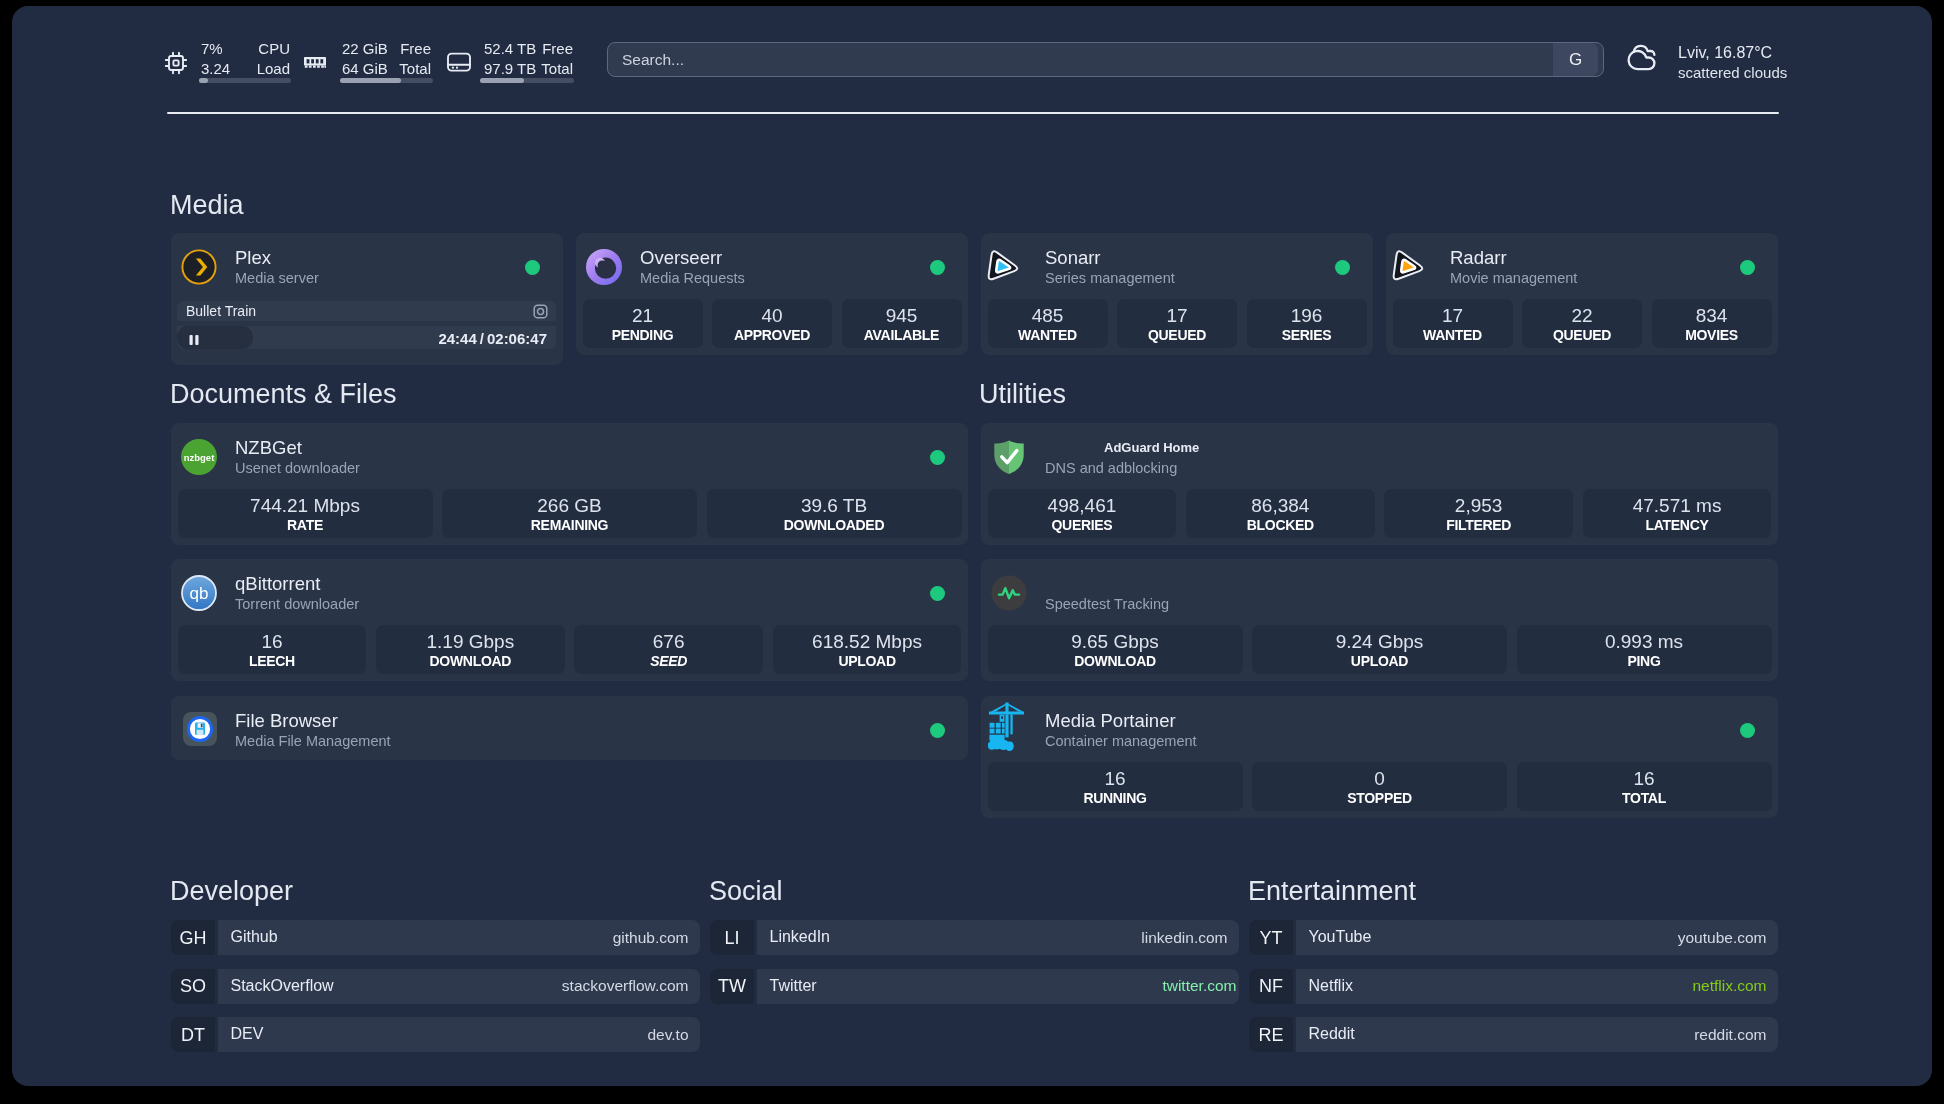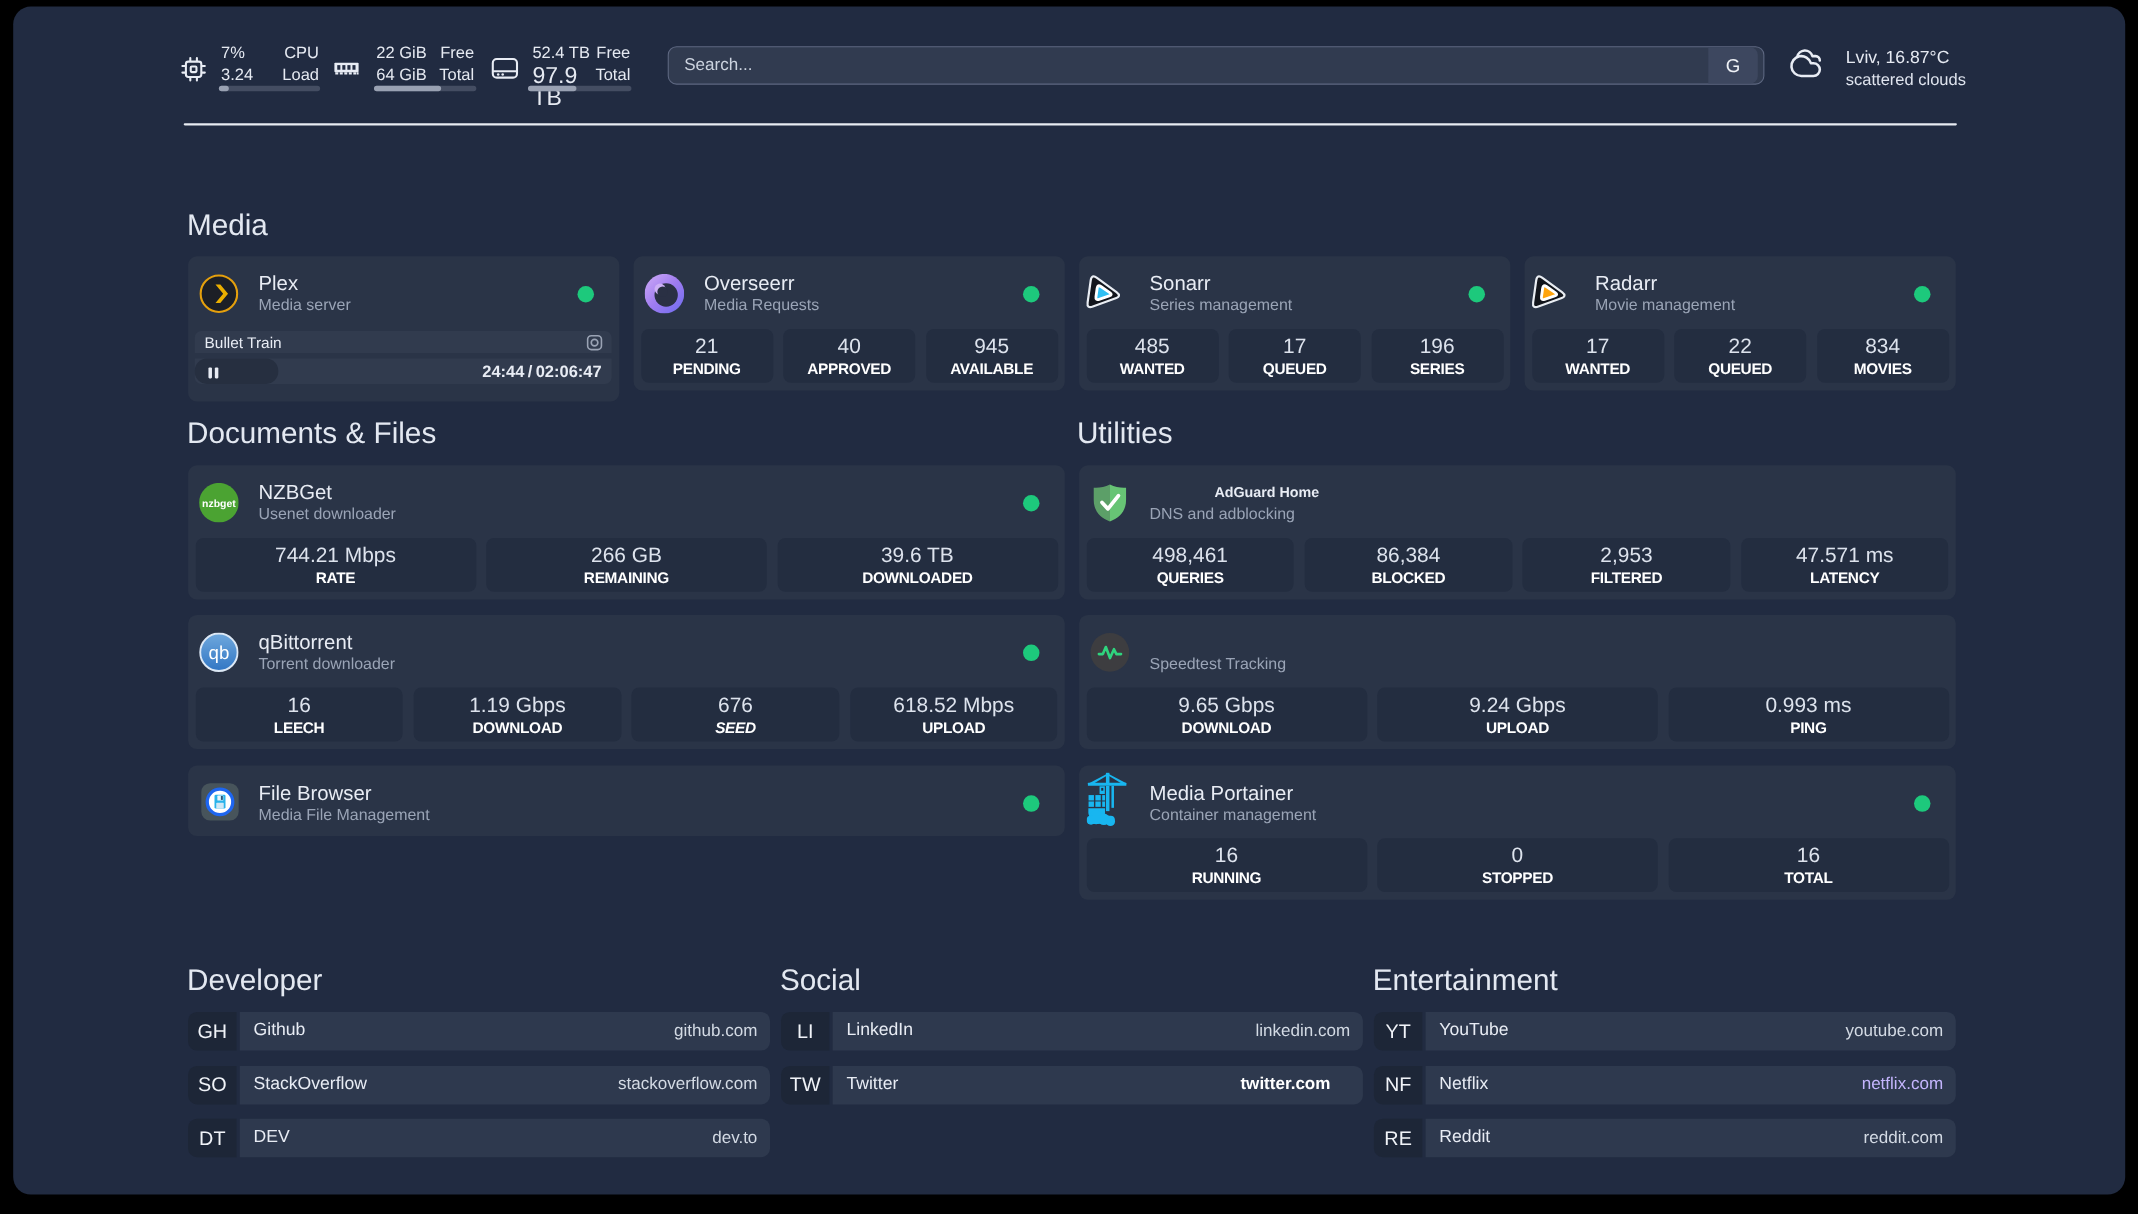--- a/index.html
+++ b/index.html
@@ -42,21 +42,21 @@
     </div>
 <div class="abs " style="left:434px;top:43px;width:26px;height:26px;"><svg width="26" height="26" viewBox="0 0 26 26">
         <g fill="none" stroke="#e8ecf4" stroke-width="1.9" stroke-linecap="round">
 <rect x="2" y="4.6" width="22" height="17" rx="3.6"></rect>
 <path d="M2.4 15.8h21.2"></path>
         </g>
 <circle cx="6.9" cy="18.7" r="1.15" fill="#e8ecf4"></circle>
         <circle cx="11" cy="18.7" r="1.15" fill="#e8ecf4"></circle>
       </svg></div>
 <div class="abs " style="left:472px;top:33px;width:64px;height:20px;font-size:15px;color:#e6eaf2;line-height:20px;">52.4 TB</div>
-<div class="abs " style="left:472px;top:53px;width:64px;height:20px;font-size:21px;color:#e6eaf2;line-height:20px;">97.9 TB</div>
+<div class="abs " style="left:472px;top:53px;width:64px;height:20px;font-size:15px;color:#e6eaf2;line-height:20px;">97.9 TB</div>
 <div class="abs " style="left:501px;top:33px;width:60px;height:20px;font-size:15px;color:#e6eaf2;line-height:20px;text-align:right;">Free</div>
 <div class="abs " style="left:501px;top:53px;width:60px;height:20px;font-size:15px;color:#e6eaf2;line-height:20px;text-align:right;">Total</div>
 <div class="abs " style="left:468px;top:71.5px;width:94px;height:5px;background:#444d62;border-radius:3px;">
       <div class="abs" style="left:0;top:0;width:44px;height:5px;border-radius:3px;background:#99a1b2;"></div>
     </div>
 <div class="abs " style="left:595px;top:36px;width:997px;height:35px;background:#313b50;border:1px solid #5d6780;border-radius:8px;"></div>
 <div class="abs " style="left:610px;top:44px;width:200px;height:19px;font-size:15.5px;color:#ccd3df;line-height:19px;">Search...</div>
 <div class="abs " style="left:1541px;top:37px;width:45px;height:33px;background:#3d475f;border-radius:0 7px 7px 0;">
       <div class="abs" style="left:0;top:7px;width:45px;text-align:center;font-size:17px;color:#eef1f6;">G</div>
     </div>
@@ -348,35 +348,35 @@
     </div>
     <div class="abs " style="left:744.5px;top:914px;width:482.0px;height:35px;background:#2e394e;border-radius:0 8px 8px 0;">
       <div class="abs" style="left:13px;top:8px;font-size:16px;color:#e8ecf4;">LinkedIn</div>
       <div class="abs" style="right:11px;top:8.5px;font-size:15.5px;color:#d3dae4;">linkedin.com</div>
     </div>
 <div class="abs " style="left:698px;top:962.5px;width:44px;height:35px;background:#1d2637;border-radius:8px 0 0 8px;">
       <div class="abs" style="left:0;top:7.5px;width:44px;text-align:center;font-size:18px;font-weight:500;color:#f0f3f8;">TW</div>
     </div>
     <div class="abs " style="left:744.5px;top:962.5px;width:482.0px;height:35px;background:#2e394e;border-radius:0 8px 8px 0;">
       <div class="abs" style="left:13px;top:8px;font-size:16px;color:#e8ecf4;">Twitter</div>
-      <div class="abs" style="right:29px;top:8.5px;font-size:15.5px;color:#ffffff;font-weight:bold;">twitter.com</div>
+      <div class="abs" style="right:2px;top:8.5px;font-size:15.5px;color:#86efac;">twitter.com</div>
     </div>
 <div class="abs " style="left:1237px;top:914px;width:44px;height:35px;background:#1d2637;border-radius:8px 0 0 8px;">
       <div class="abs" style="left:0;top:7.5px;width:44px;text-align:center;font-size:18px;font-weight:500;color:#f0f3f8;">YT</div>
     </div>
     <div class="abs " style="left:1283.5px;top:914px;width:482.0px;height:35px;background:#2e394e;border-radius:0 8px 8px 0;">
       <div class="abs" style="left:13px;top:8px;font-size:16px;color:#e8ecf4;">YouTube</div>
       <div class="abs" style="right:11px;top:8.5px;font-size:15.5px;color:#d3dae4;">youtube.com</div>
     </div>
 <div class="abs " style="left:1237px;top:962.5px;width:44px;height:35px;background:#1d2637;border-radius:8px 0 0 8px;">
       <div class="abs" style="left:0;top:7.5px;width:44px;text-align:center;font-size:18px;font-weight:500;color:#f0f3f8;">NF</div>
     </div>
     <div class="abs " style="left:1283.5px;top:962.5px;width:482.0px;height:35px;background:#2e394e;border-radius:0 8px 8px 0;">
       <div class="abs" style="left:13px;top:8px;font-size:16px;color:#e8ecf4;">Netflix</div>
-      <div class="abs" style="right:11px;top:8.5px;font-size:15.5px;color:#c4b5fd;">netflix.com</div>
+      <div class="abs" style="right:11px;top:8.5px;font-size:15.5px;color:#84cc16;">netflix.com</div>
     </div>
 <div class="abs " style="left:1237px;top:1011px;width:44px;height:35px;background:#1d2637;border-radius:8px 0 0 8px;">
       <div class="abs" style="left:0;top:7.5px;width:44px;text-align:center;font-size:18px;font-weight:500;color:#f0f3f8;">RE</div>
     </div>
     <div class="abs " style="left:1283.5px;top:1011px;width:482.0px;height:35px;background:#2e394e;border-radius:0 8px 8px 0;">
       <div class="abs" style="left:13px;top:8px;font-size:16px;color:#e8ecf4;">Reddit</div>
       <div class="abs" style="right:11px;top:8.5px;font-size:15.5px;color:#d3dae4;">reddit.com</div>
     </div>
 </div>
 </body></html>

